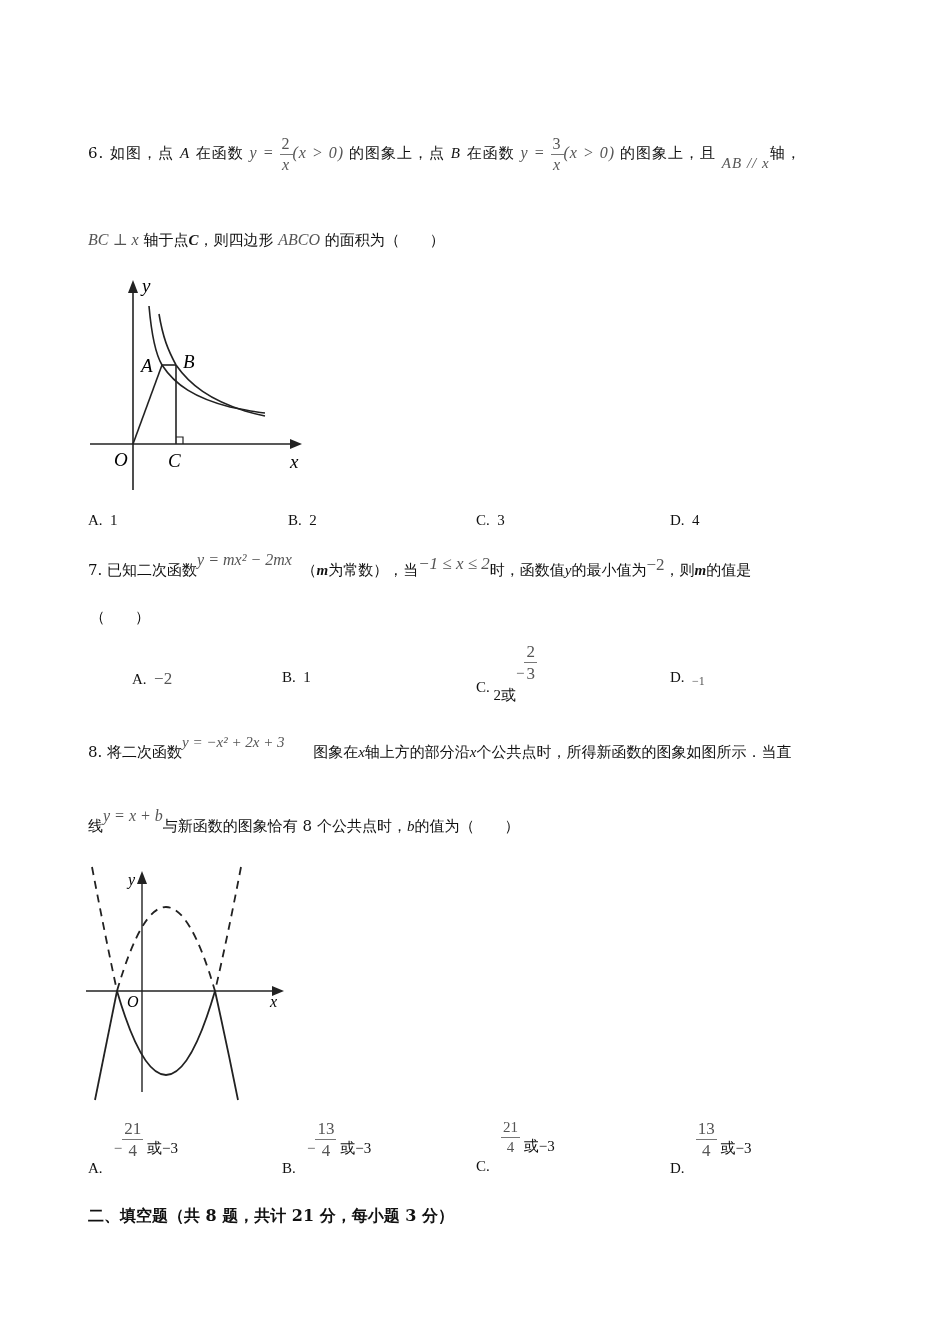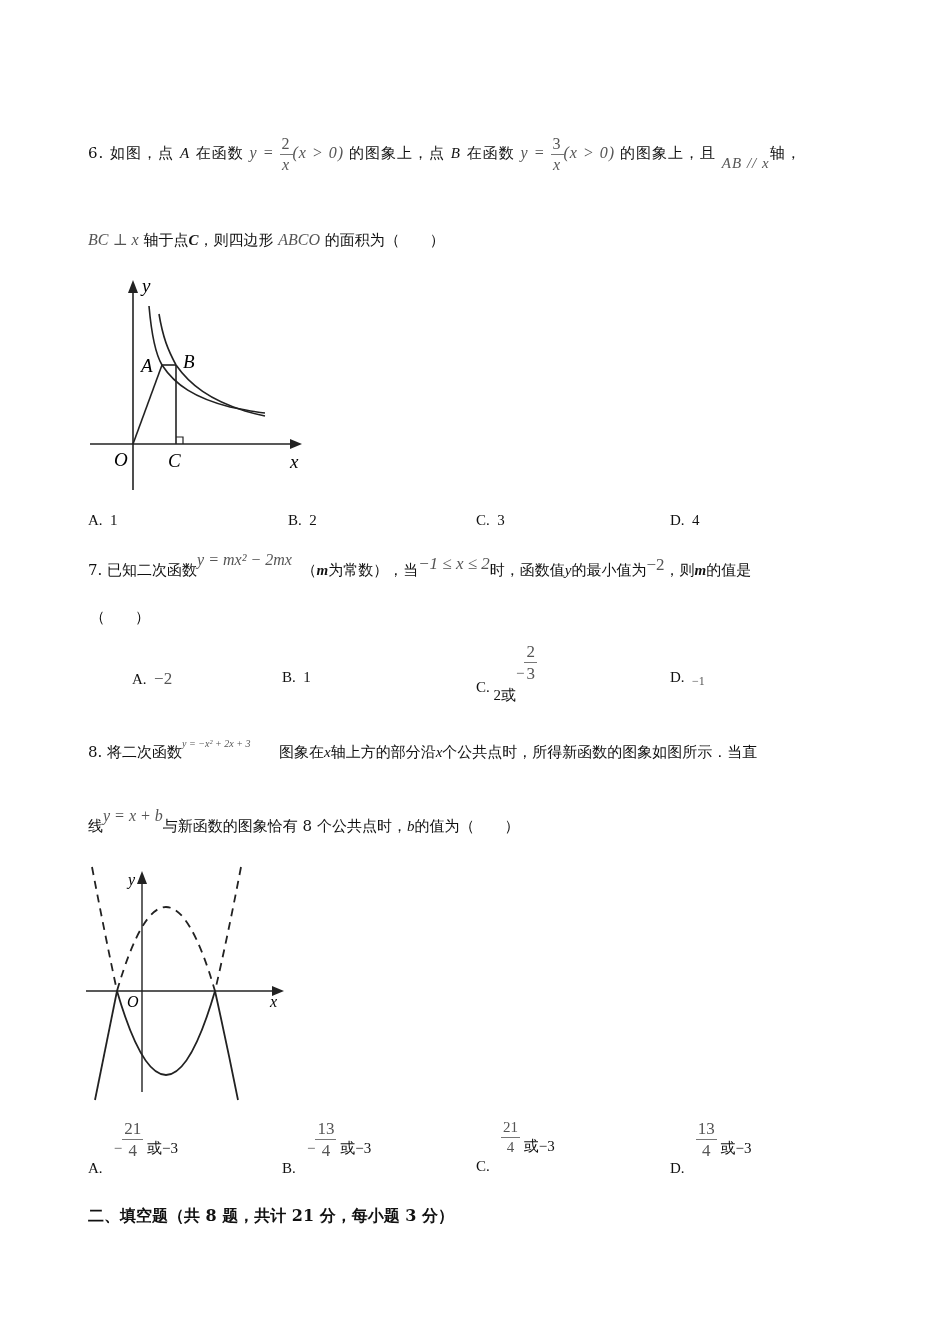--- a/index.html
+++ b/index.html
@@ -84,21 +84,21 @@
   <div class="abs opt" style="left:100px; top:669px;margin-left:32px;"><span>A.</span>&nbsp;&nbsp;<span class="up" style="font-size:17px;">−2</span></div>
   <div class="abs opt" style="left:282px; top:669px;"><span>B.</span>&nbsp;&nbsp;<span>1</span></div>
   <div class="abs opt" style="left:476px; top:643px; line-height:1;">
     <span style="position:relative; top:26px;">C.</span>&nbsp;<span style="position:relative; top:34px;">2或</span><span class="up" style="position:relative; top:12px;">−</span><span class="frac up" style="font-size:17px;"><span class="num">2</span><span class="den">3</span></span>
   </div>
   <div class="abs opt" style="left:670px; top:669px;"><span>D.</span>&nbsp;&nbsp;<span class="up" style="font-size:12px; position:relative; top:3px;">−1</span></div>
 </div>
 
 <div class="abs cn" style="left:88px; top:740px; line-height:24px;">
   <span>8.</span>
-  <span>将二次函数</span><span class="mg" style="position:relative; top:-10px; font-size:10px;">y = −x² + 2x + 3</span>&nbsp;&nbsp;&nbsp;&nbsp;&nbsp;&nbsp;<span>图象在</span><span class="m">x</span><span>轴上方的部分沿</span><span class="m">x</span><span>个公共点时，所得新函数的图象如图所示．当直</span>
+  <span>将二次函数</span><span class="mg" style="position:relative; top:-10px; font-size:15px;">y = −x² + 2x + 3</span>&nbsp;&nbsp;&nbsp;&nbsp;&nbsp;&nbsp;<span>图象在</span><span class="m">x</span><span>轴上方的部分沿</span><span class="m">x</span><span>个公共点时，所得新函数的图象如图所示．当直</span>
 </div>
 <div class="abs cn" style="left:88px; top:814px; line-height:24px;">
   <span>线</span><span class="mg" style="position:relative; top:-10px; font-size:16px;">y = x + b</span><span>与新函数的图象恰有 8 个公共点时，</span><span class="m">b</span><span>的值为（　　）</span>
 </div>
 
 <svg class="abs" style="left:80px; top:855px;" width="220" height="260" viewBox="0 0 220 260">
   <g stroke="#222" stroke-width="1.8" fill="none">
     <line x1="6" y1="136" x2="196" y2="136" stroke-width="1.4"></line>
     <polygon points="204,136 192,131 192,141" fill="#222" stroke="none"></polygon>
     <line x1="62" y1="237" x2="62" y2="24" stroke-width="1.4"></line>

